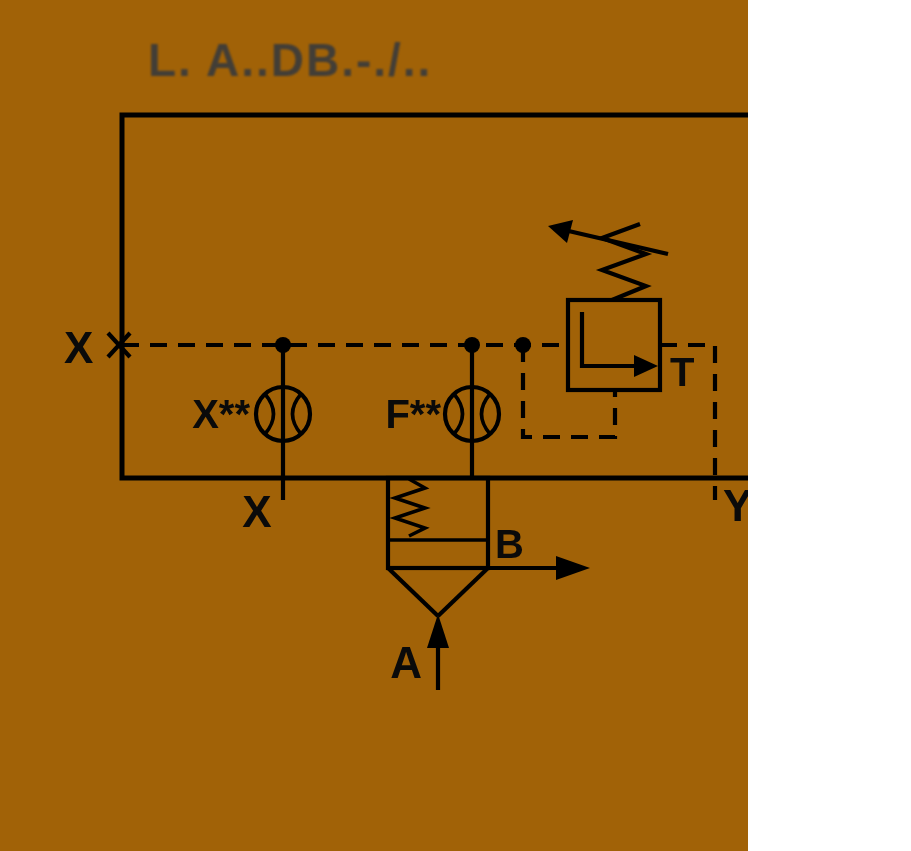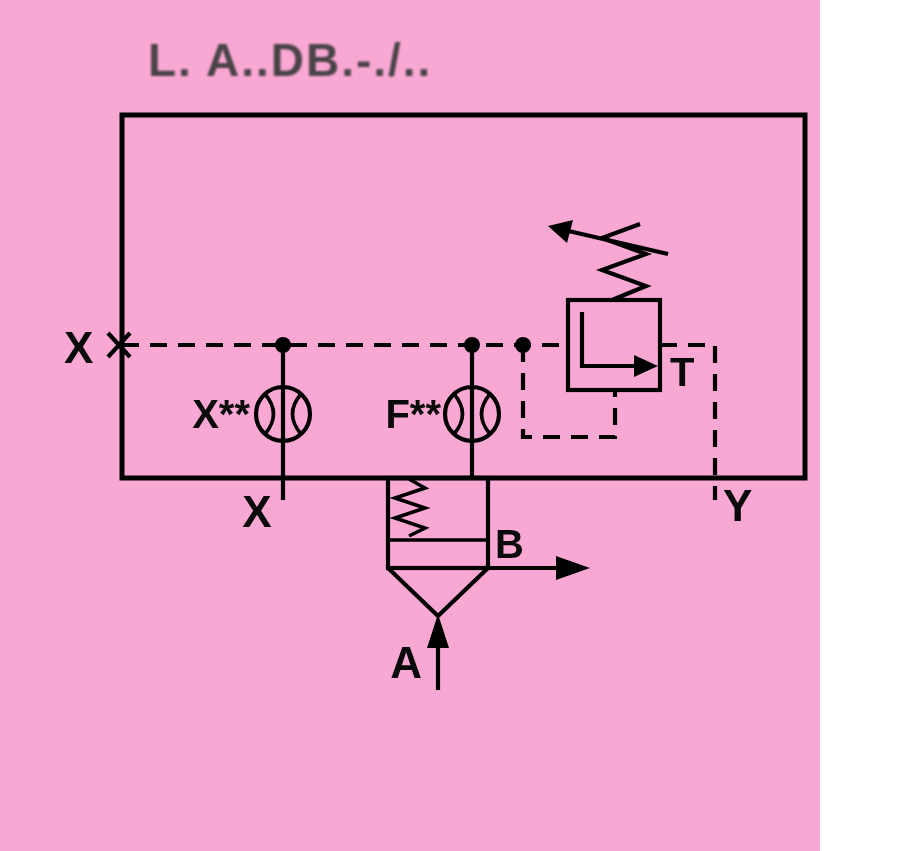--- a/index.html
+++ b/index.html
@@ -5,23 +5,23 @@
   html, body {
     margin: 0;
     padding: 0;
     width: 911px;
     height: 851px;
     background: #ffffff;
     font-family: "Liberation Sans", sans-serif;
   }
   .stage {
     position: relative;
-    width: 820px;
+    width: 748px;
     height: 851px;
-    background: #f9a8d4;
+    background: #a16207;
     overflow: hidden;
   }
   svg { display: block; }
   text {
     font-family: "Liberation Sans", "DejaVu Sans", sans-serif;
     font-weight: bold;
     fill: #0a0a0a;
   }
   .title-text {
     font-size: 46px;

